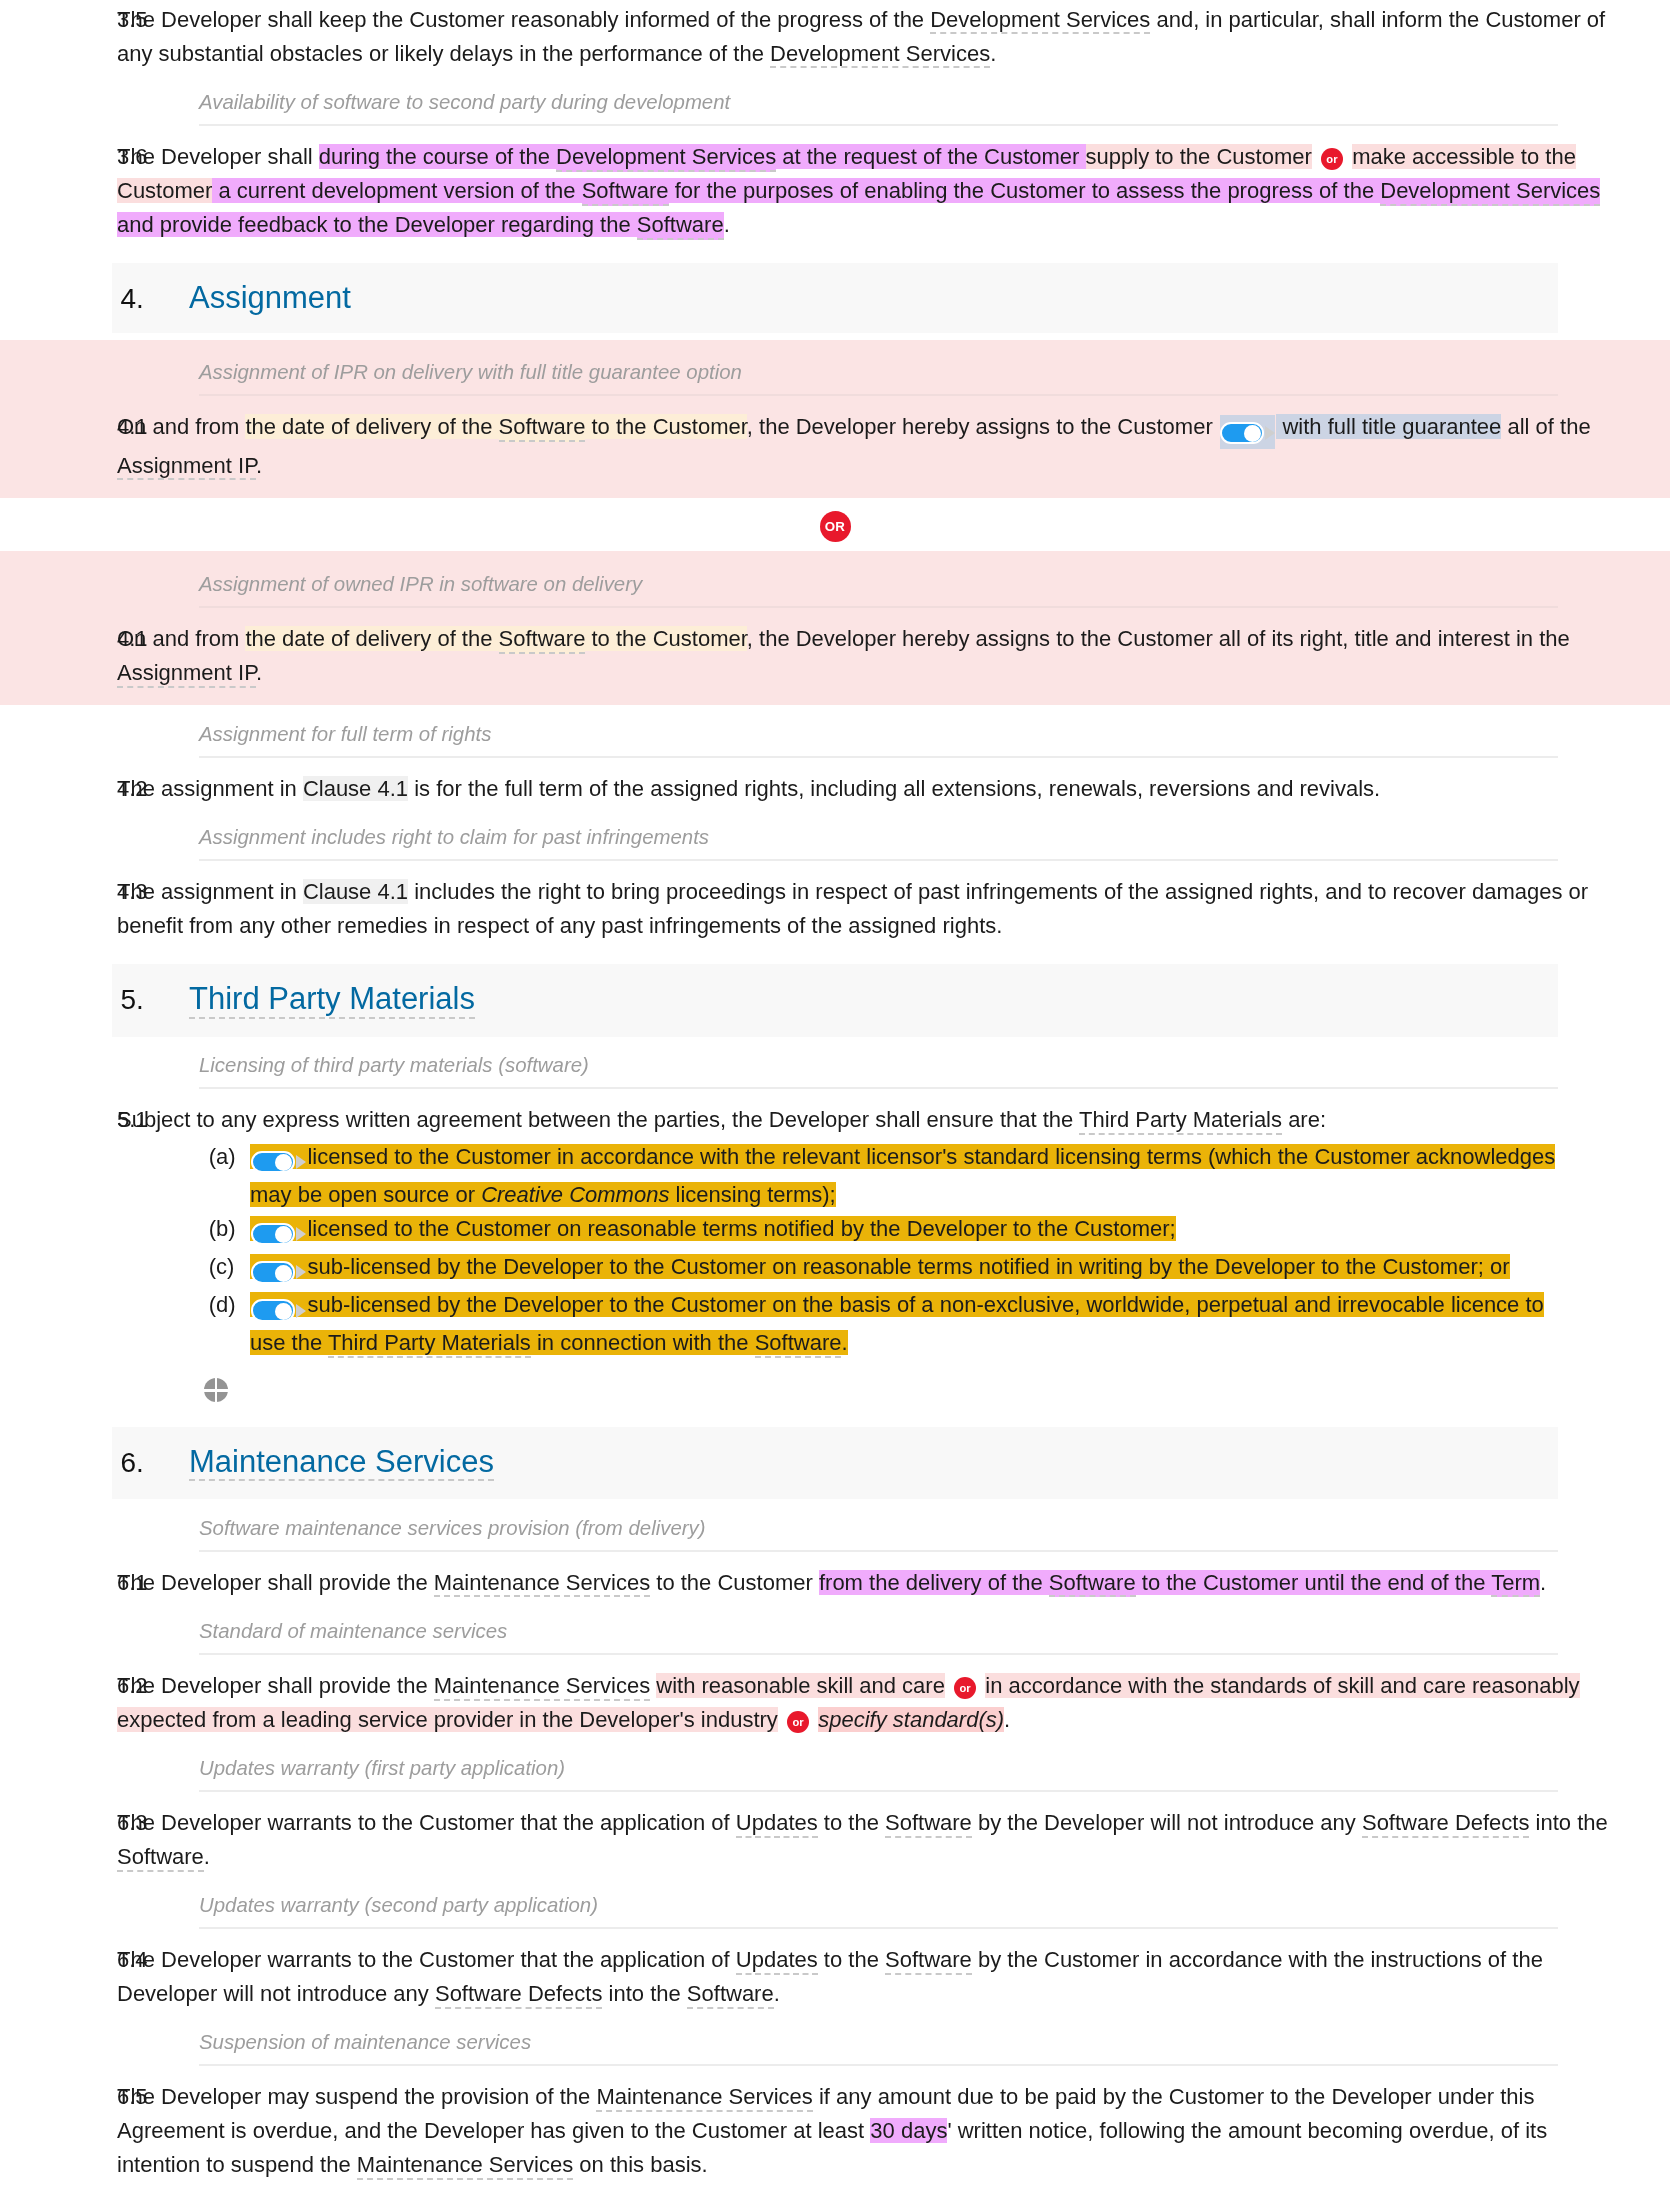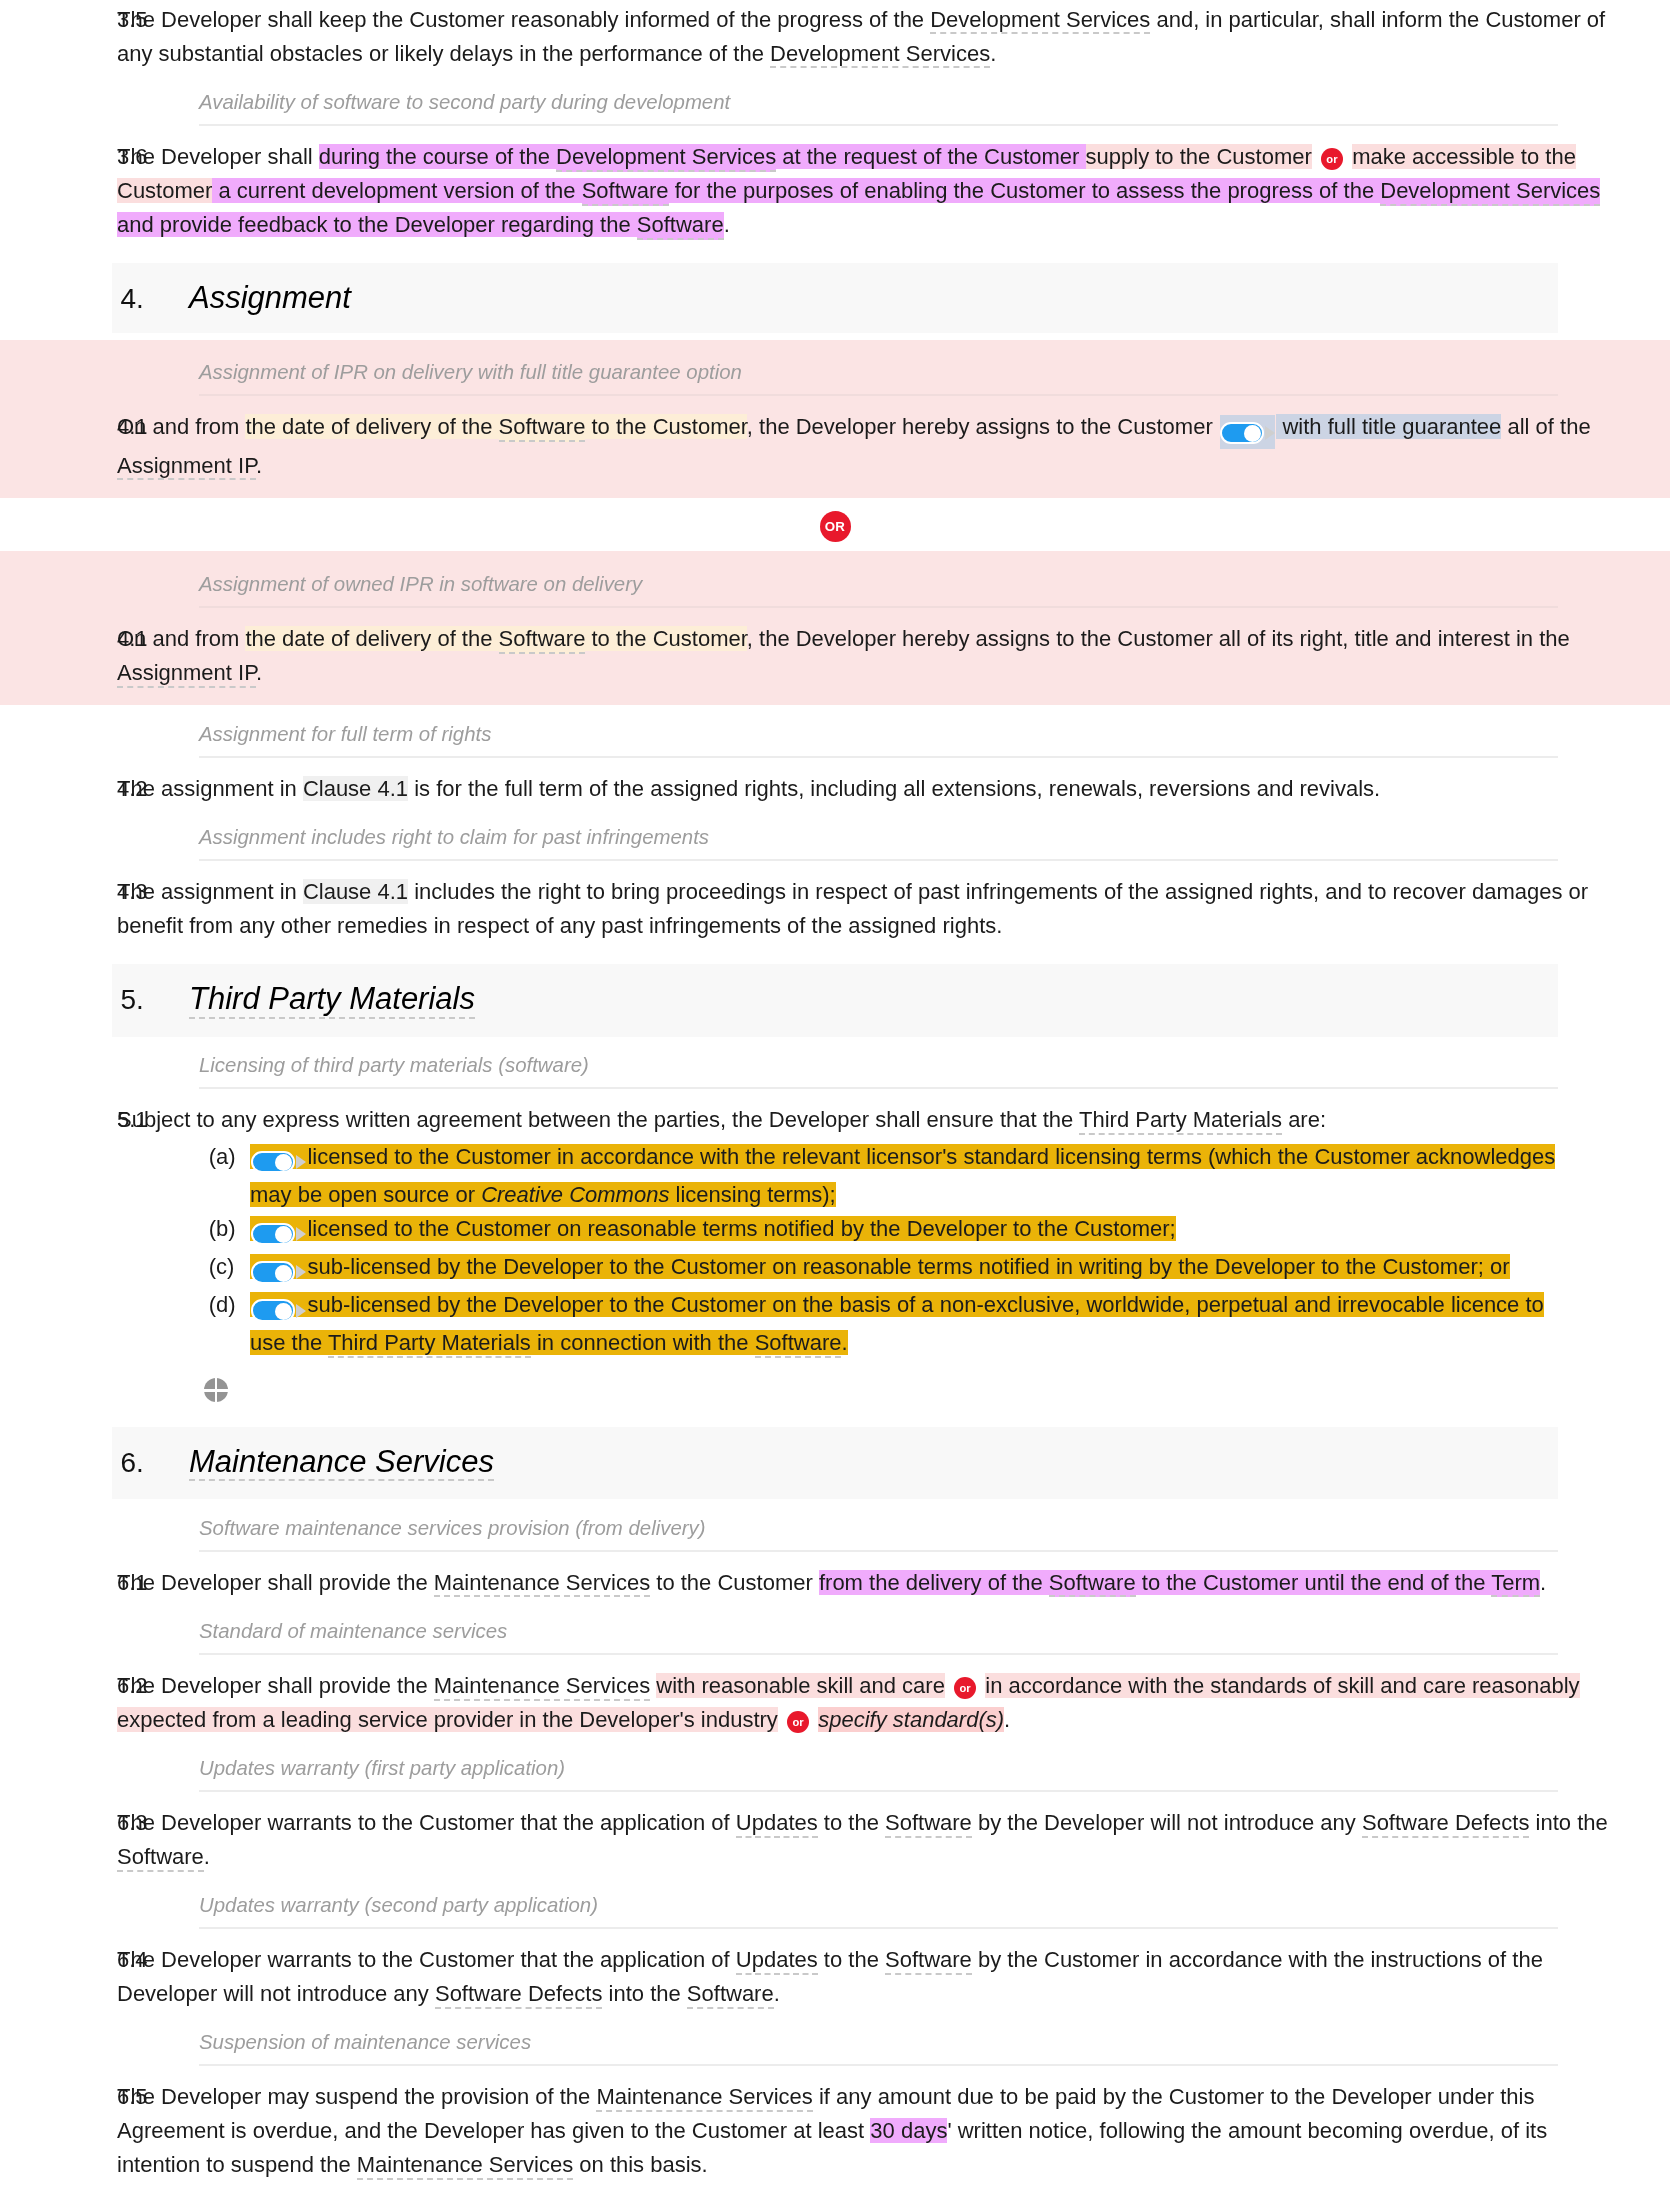--- a/index.html
+++ b/index.html
@@ -27,21 +27,21 @@
   .section-head {
     background: #f8f8f8;
     margin: 18px 112px 7px 112px;
     padding: 18px 0 18px 0;
     display: flex; align-items: baseline;
   }
   .section-head .sn {
     width: 77px; flex: 0 0 77px; padding-left: 8.4px;
     font-size: 28px; line-height: 1.1; color: #111;
   }
-  .section-head .st { font-size: 31px; line-height: 1.1; color: #000000; font-style: italic; }
+  .section-head .st { font-size: 31px; line-height: 1.1; color: #0369a1; }
 
   
   .guid {
     margin: 15.4px 112px 0 199px;
     font-size: 20.4px; font-style: italic; color: #9d9d9d; line-height: 1.3;
   }
   .guid-rule {
     margin: 8.4px 112px 11.2px 199px;
     height: 2.1px; background: #ececec;
   }

